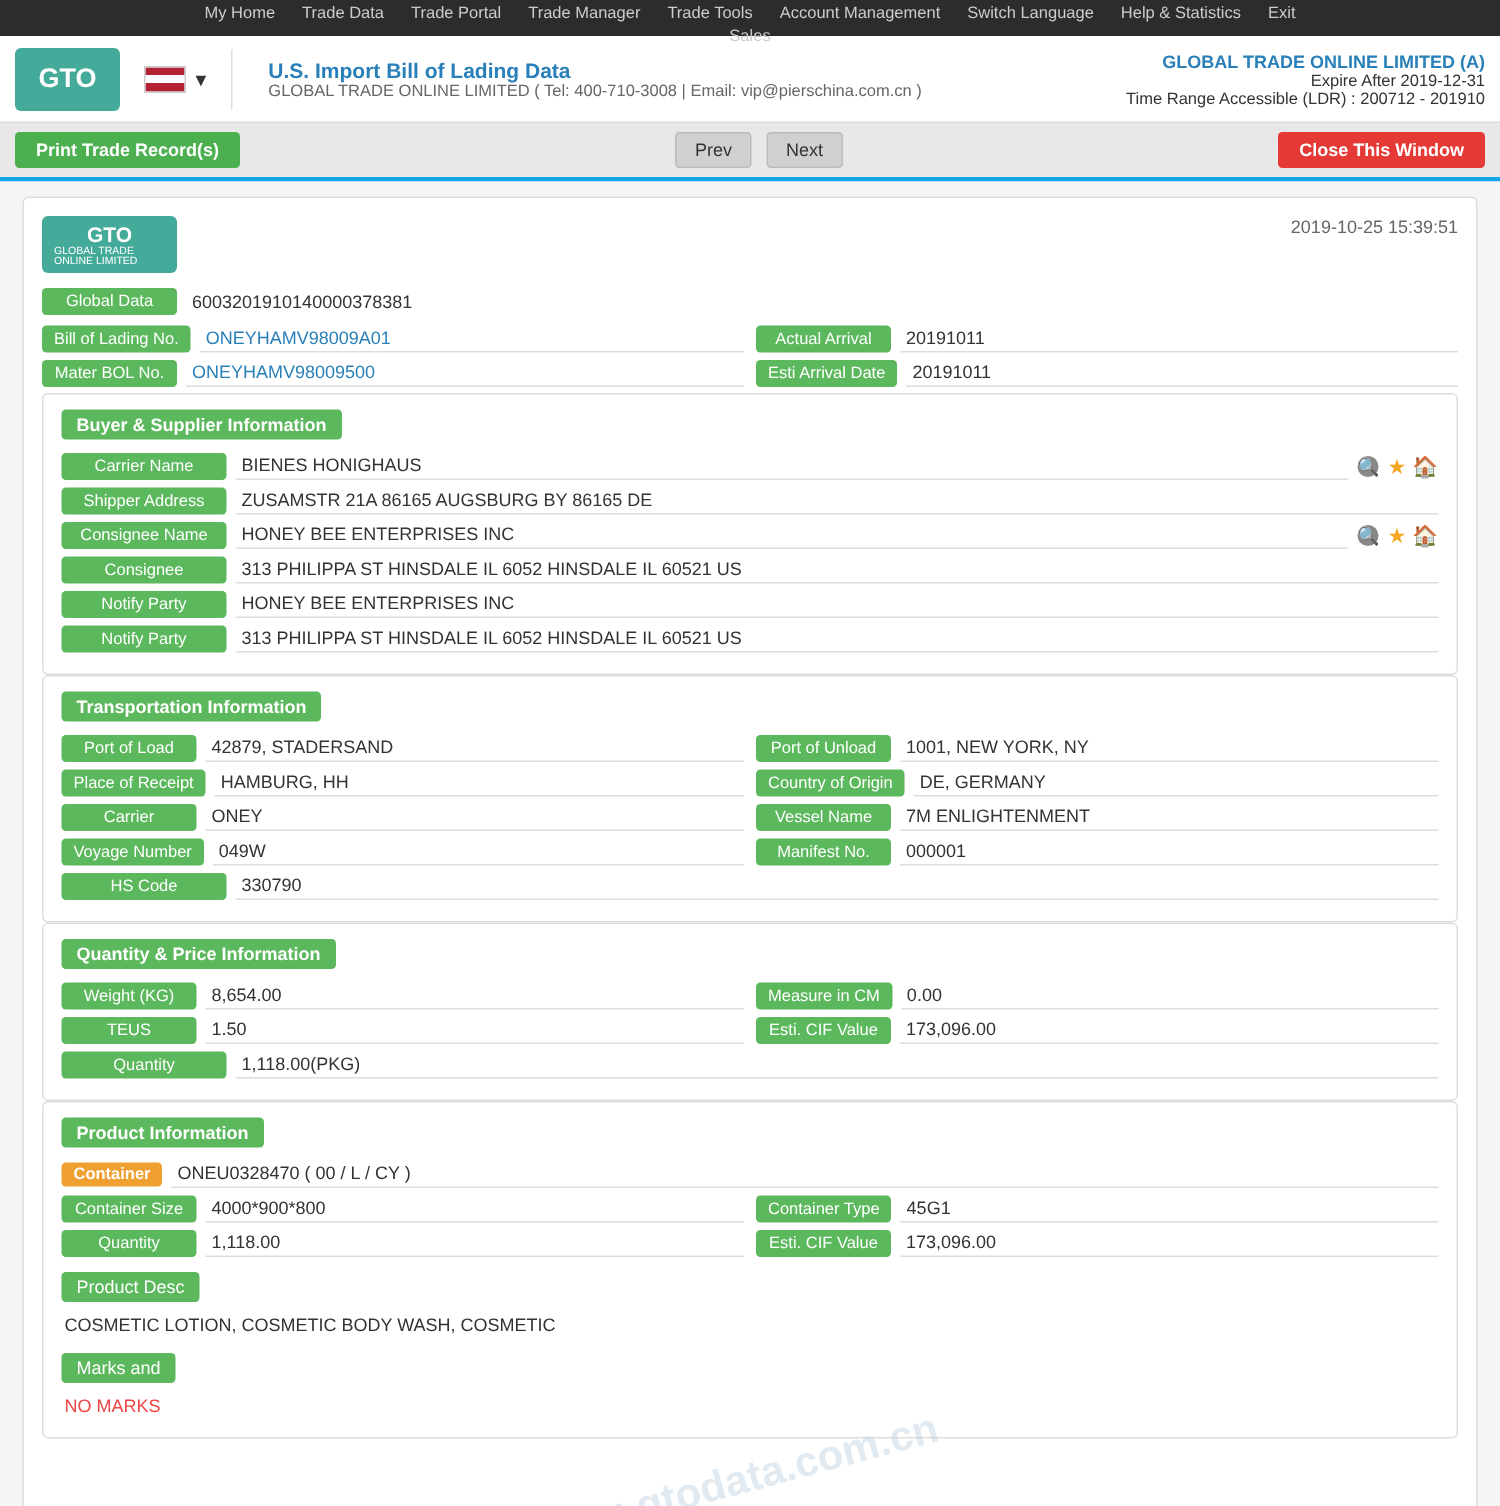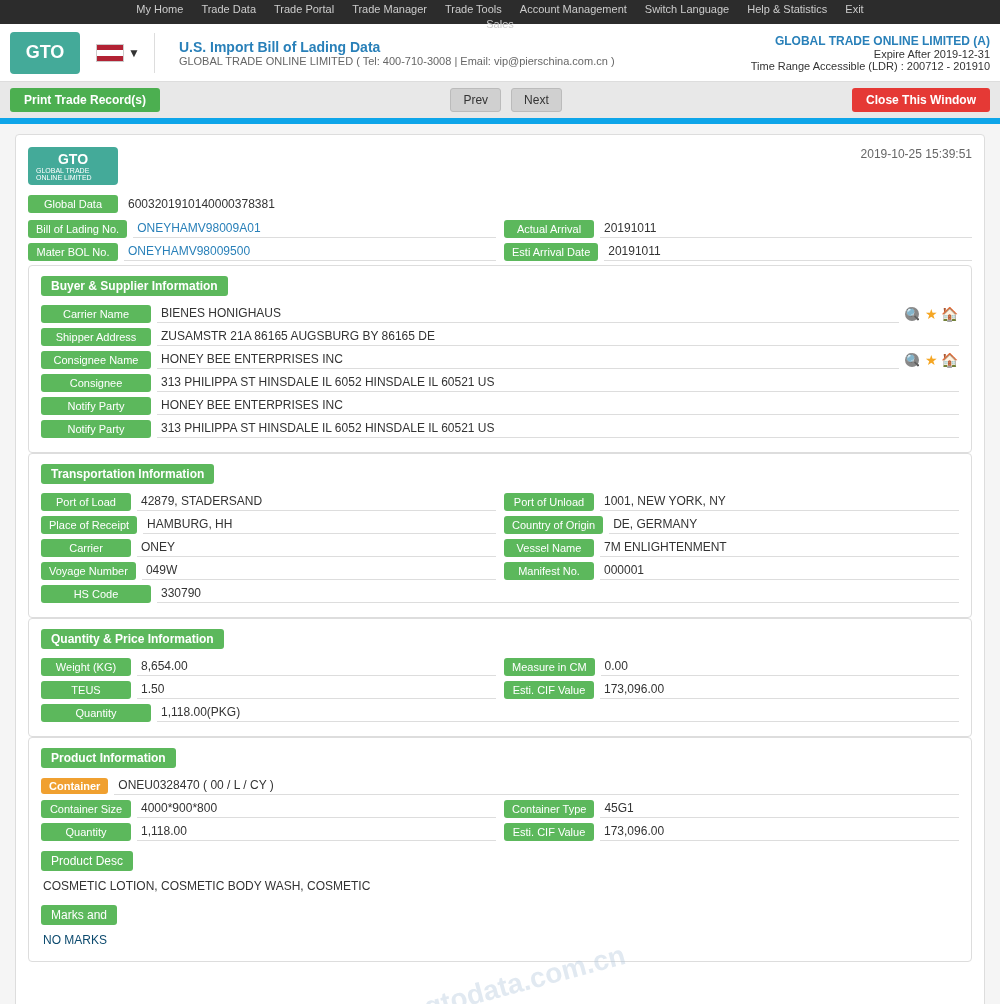--- a/index.html
+++ b/index.html
@@ -19,21 +19,21 @@
     .flag-box { display: flex; align-items: center; gap: 4px; margin-left: 10px; }
     .flag { width: 28px; height: 18px; background: linear-gradient(to bottom, #b22234 33%, #fff 33% 66%, #b22234 66%); border: 1px solid #ccc; }
     .header-title { margin-left: 10px; }
     .header-title .main { font-size: 14px; color: #2980b9; font-weight: bold; }
     .header-title .sub { font-size: 11px; color: #666; }
     .header-right { margin-left: auto; text-align: right; }
     .company-name { color: #2980b9; font-size: 12px; font-weight: bold; }
     .expire-info { font-size: 11px; color: #333; }
 
     
-    .toolbar { background: #e8e8e8; display: flex; align-items: center; padding: 6px 10px; gap: 10px; border-bottom: 6px solid #0ea5e9; }
+    .toolbar { background: #e8e8e8; display: flex; align-items: center; padding: 6px 10px; gap: 10px; border-bottom: 3px solid #0ea5e9; }
     .btn-green { background: #4caf50; color: white; border: none; padding: 5px 14px; border-radius: 3px; cursor: pointer; font-size: 12px; font-weight: bold; }
     .btn-gray { background: #d0d0d0; color: #333; border: 1px solid #bbb; padding: 4px 12px; border-radius: 3px; cursor: pointer; font-size: 12px; }
     .btn-red { background: #e53935; color: white; border: none; padding: 5px 14px; border-radius: 3px; cursor: pointer; font-size: 12px; font-weight: bold; }
     .spacer { flex: 1; }
 
     
     .main-content { padding: 10px 15px; background: #f5f5f5; min-height: 800px; }
 
     
     .record-card { background: #fff; border: 1px solid #ddd; border-radius: 4px; padding: 12px; margin-bottom: 12px; }
@@ -337,20 +337,20 @@
         </div>
       </div>
 
       <div style="margin-top:6px;">
         <span class="product-desc-label">Product Desc</span>
         <div style="padding: 4px 2px; font-size:12px; color:#333;">COSMETIC LOTION, COSMETIC BODY WASH, COSMETIC</div>
       </div>
 
       <div style="margin-top:4px;">
         <span class="marks-label">Marks and</span>
-        <div style="padding: 4px 2px; font-size:12px; color:#0c4a6e;">NO MARKS</div>
+        <div style="padding: 4px 2px; font-size:12px; color:#ef4444;">NO MARKS</div>
       </div>
     </div>
 
     <div style="text-align:center; color:rgba(180,200,220,0.4); font-size:28px; font-weight:bold; transform:rotate(-15deg); margin: 10px 0; pointer-events:none;">gtg.gtodata.com.cn</div>
 
   </div>
 </div>
 
 </body></html>

